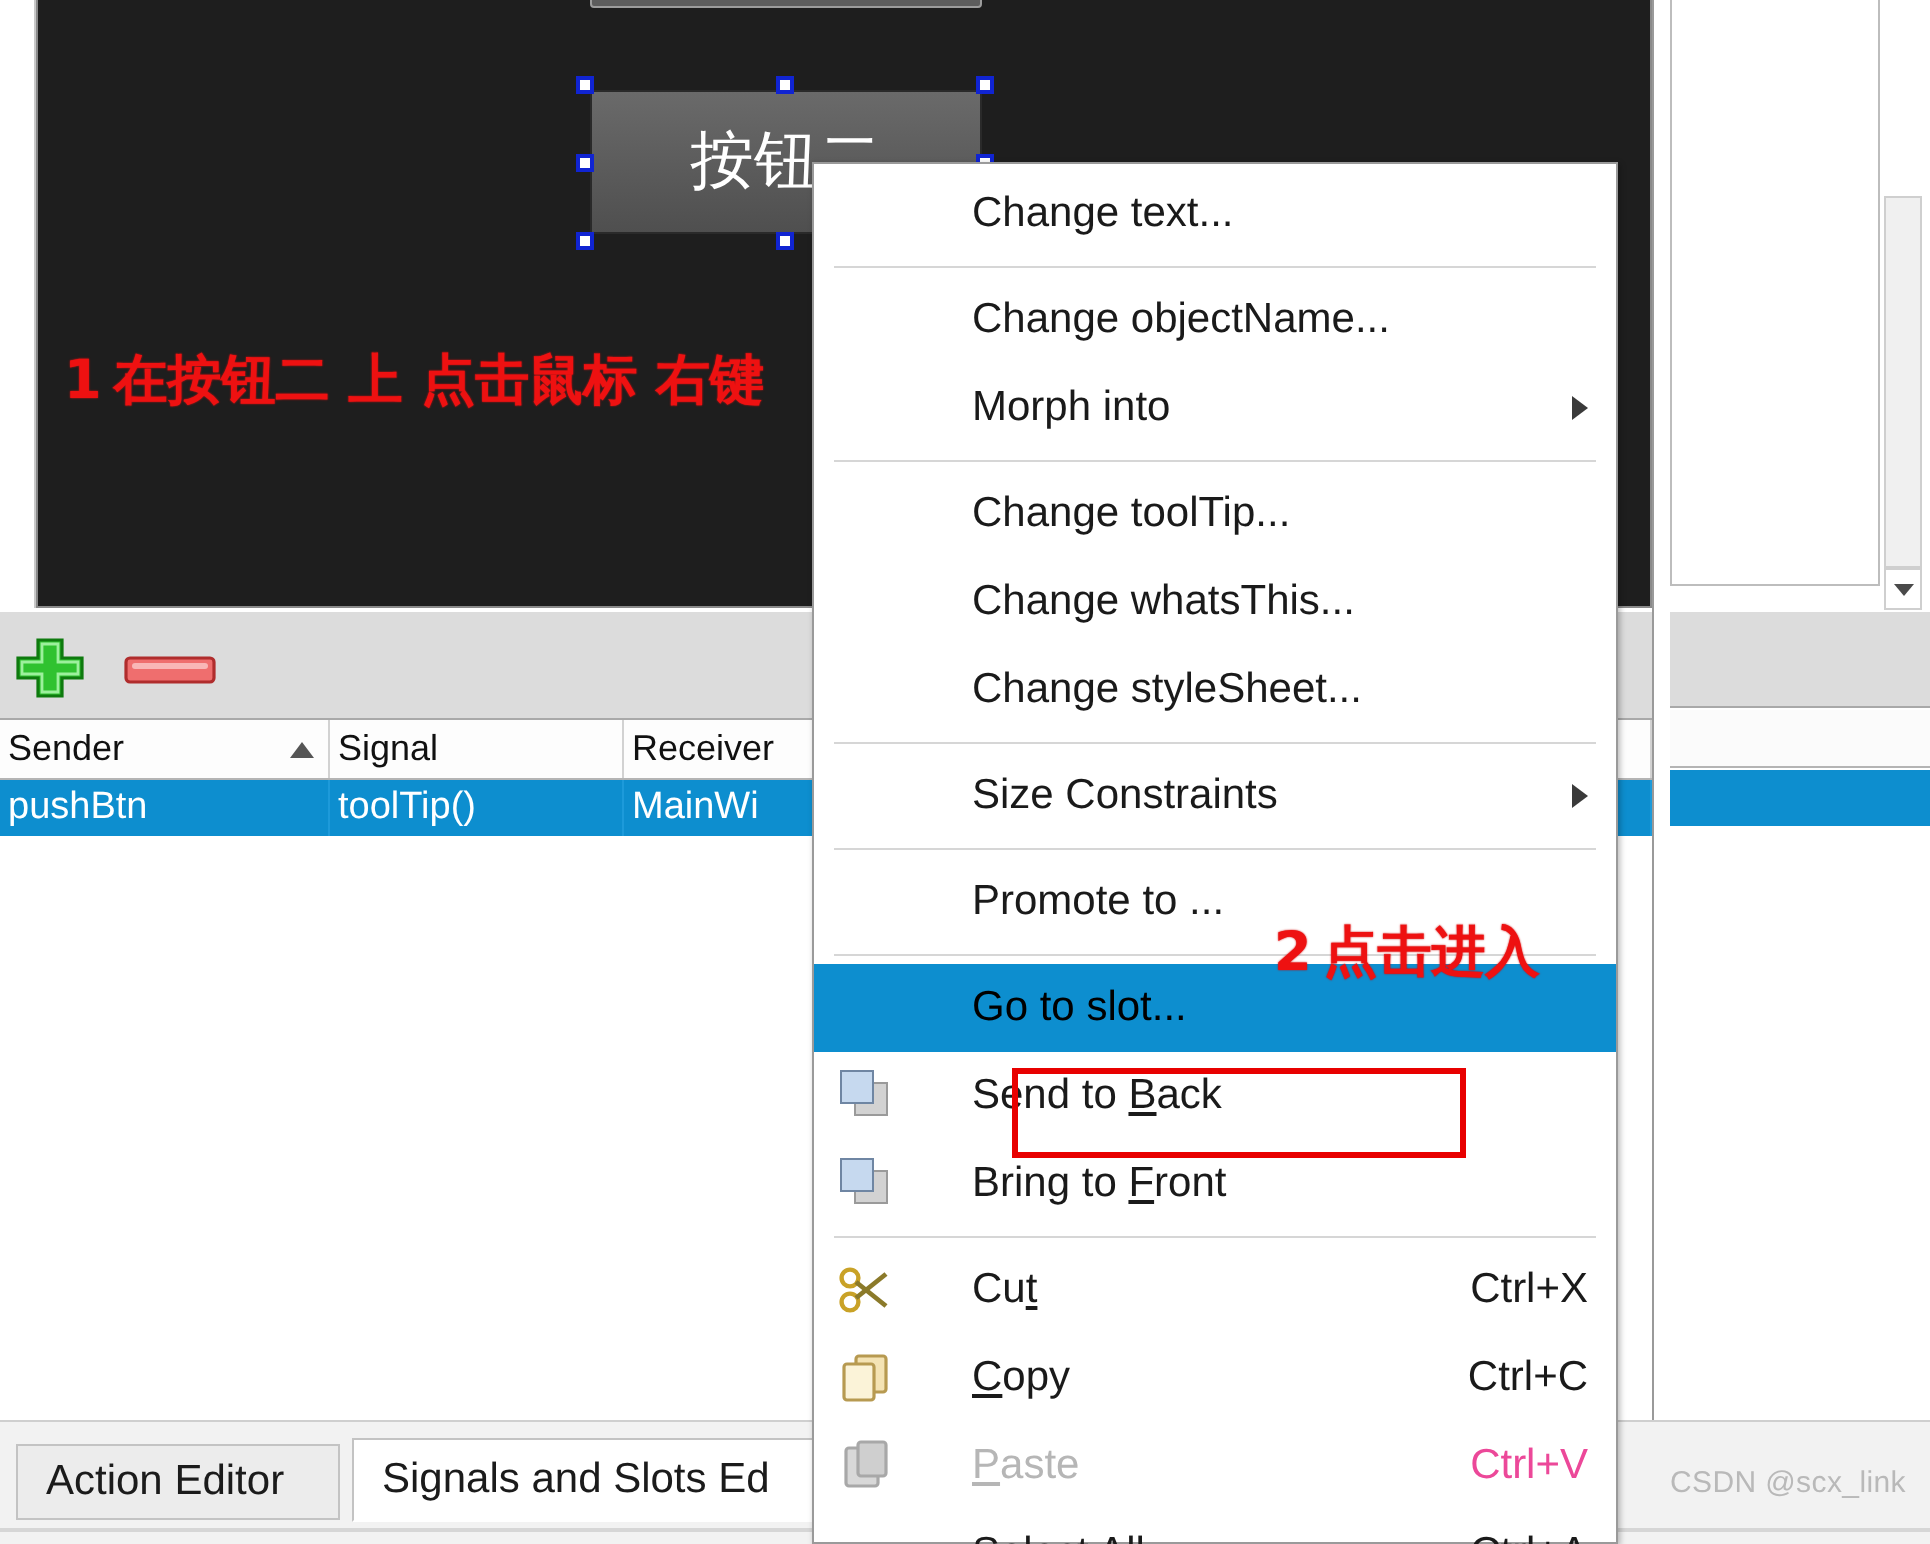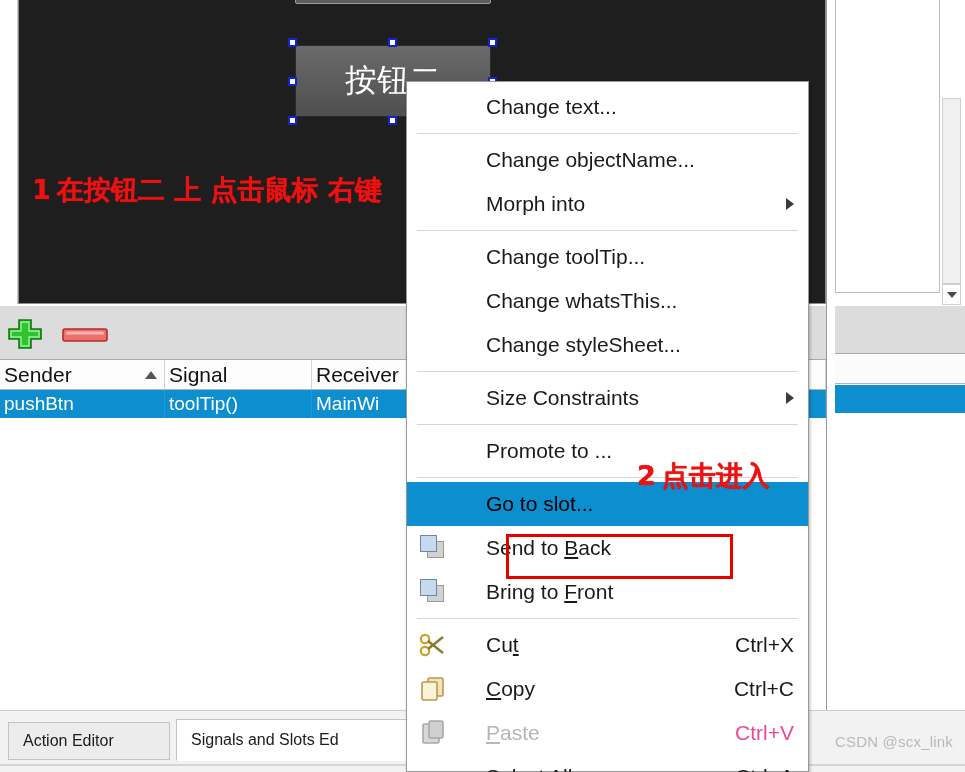--- a/index.html
+++ b/index.html
@@ -90,21 +90,21 @@
   .ic-minus { position: absolute; left: 62px; top: 22px; width: 46px; height: 14px; }
 
   .ss-header {
     position: absolute; left: 0; top: 54px; width: 826px; height: 30px;
     background: #ffffff; border-bottom: 1px solid #b4b4b4;
     display: flex; align-items: stretch;
   }
   .hcell {
     position: relative; display: flex; align-items: center;
     background: #fdfdfd; border-right: 1px solid #d2d2d2;
-    font-size: 21px; color: #111; padding-left: 4px;
+    font-size: 18px; color: #111; padding-left: 4px;
   }
   .hcell .sortcaret {
     position: absolute; right: 7px; top: 11px;
     width: 0; height: 0; border-left: 6px solid transparent;
     border-right: 6px solid transparent; border-bottom: 8px solid #555;
   }
   .ss-row {
     position: absolute; left: 0; top: 84px; width: 826px; height: 28px;
     background: #0d8ecf; display: flex; align-items: center;
   }
@@ -141,21 +141,21 @@
   }
 
   
   .tabbar {
     position: absolute; left: 0; bottom: 0; width: 965px; height: 62px;
     background: #f2f2f2; border-top: 1px solid #cfcfcf;
   }
   .tab {
     position: absolute; bottom: 12px; height: 38px;
     display: flex; align-items: center; padding: 0 14px;
-    font-size: 16px; color: #1b1b1b;
+    font-size: 21px; color: #1b1b1b;
     background: #ececec; border: 1px solid #c3c3c3;
     border-bottom: 1px solid #c3c3c3;
   }
   .tab.active {
     background: #ffffff; border-bottom-color: #ffffff;
     bottom: 11px; height: 42px;
   }
   .tab-action { left: 8px; width: 162px; }
   .tab-signals { left: 176px; width: 244px; }
   .watermark {

